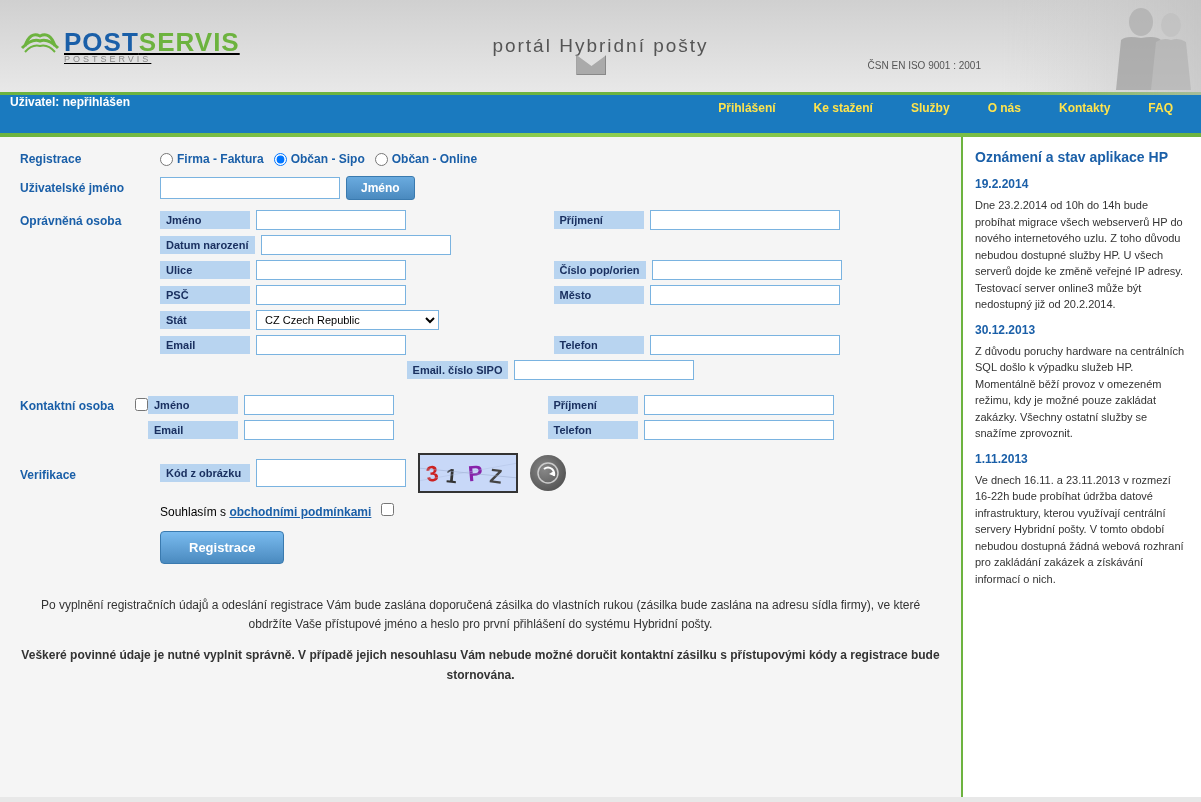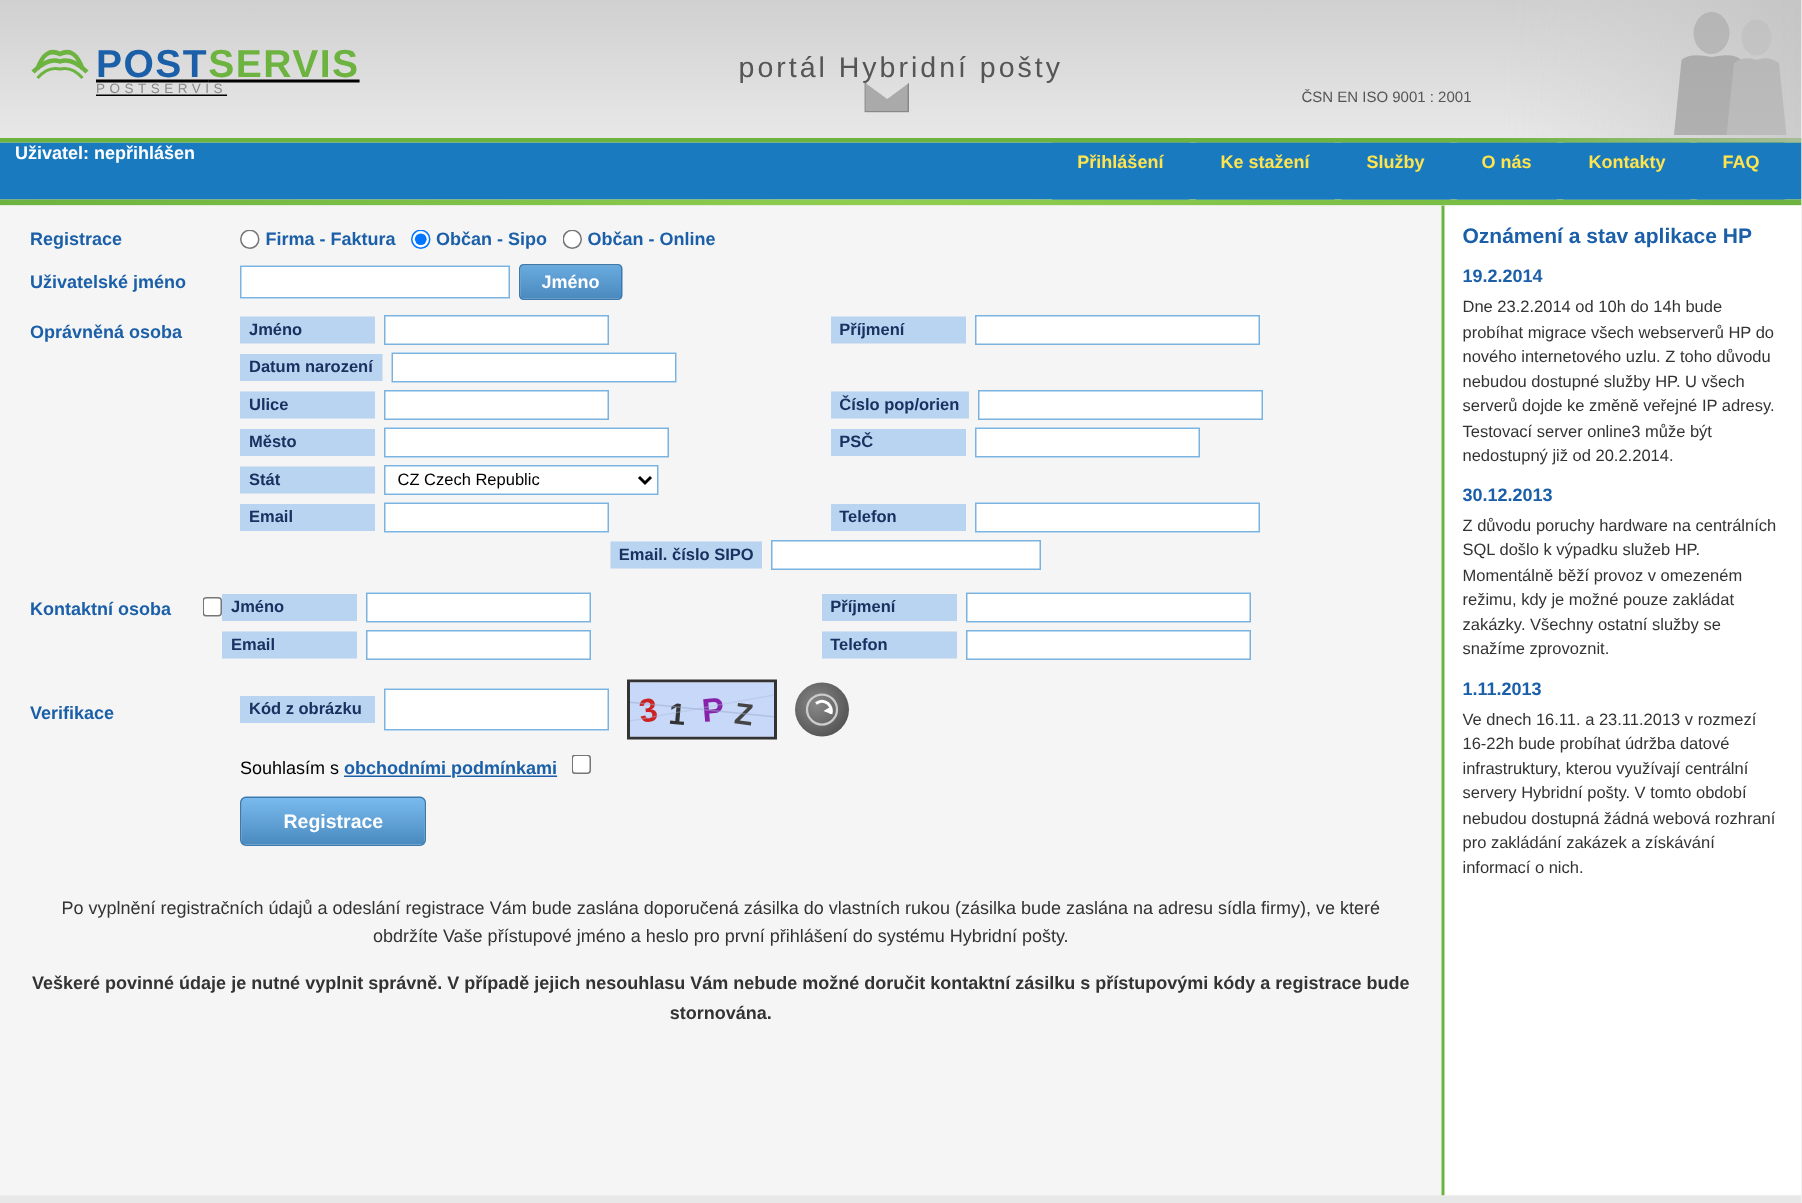--- a/index.html
+++ b/index.html
@@ -462,26 +462,26 @@
             <input type="text" class="field-input field-input-md" style="">
           </div>
           <div class="field-pair">
             <span class="field-label">Číslo pop/orien</span>
             <input type="text" class="field-input field-input-lg" style="">
           </div>
         </div>
 
         <div class="field-row">
           <div class="field-pair">
+            <span class="field-label">PSČ</span>
+            <input type="text" class="field-input field-input-md" style="">
+          </div>
+          <div class="field-pair">
             <span class="field-label">Město</span>
             <input type="text" class="field-input field-input-lg" style="">
-          </div>
-          <div class="field-pair">
-            <span class="field-label">PSČ</span>
-            <input type="text" class="field-input field-input-md" style="">
           </div>
         </div>
 
         <div class="field-row">
           <span class="field-label">Stát</span>
           <select class="state-select">
             <option>CZ Czech Republic</option>
           </select>
         </div>
 

